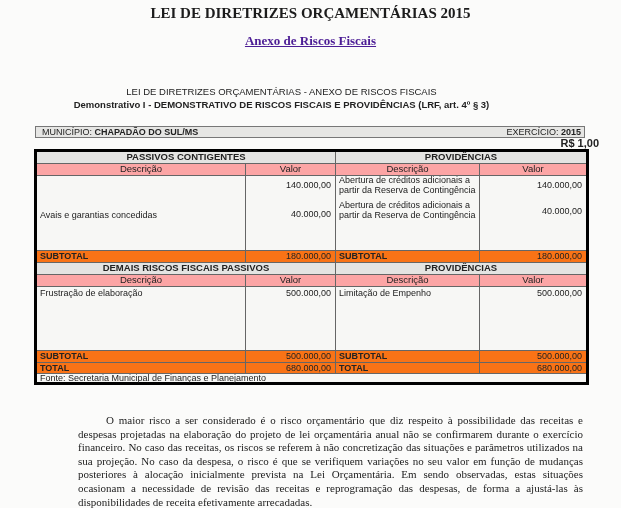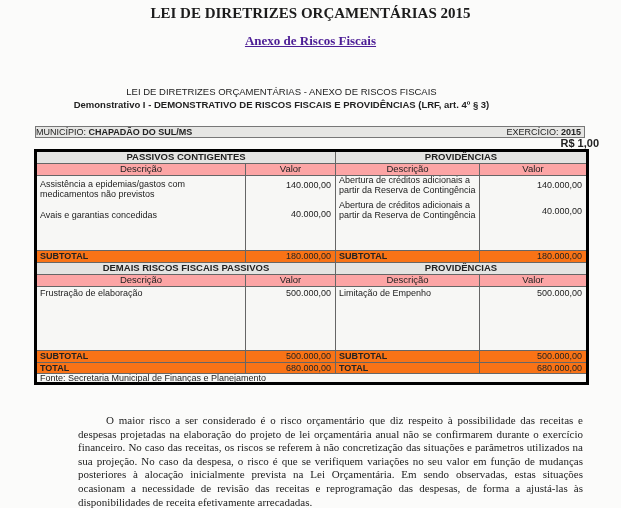--- a/index.html
+++ b/index.html
@@ -20,21 +20,21 @@
   }
   .sub1, .sub2 {
     position:absolute; left:0; width:563px; text-align:center; font-size:9.5px; color:#222;
   }
   .sub1 { top:86px; }
   .sub2 { top:99px; font-weight:bold; }
   .muni {
     position:absolute; top:126px; left:35px; width:548px; height:10px;
     border:1px solid #777; background:#e6e6e4; font-size:9px; line-height:10px;
   }
-  .muni .l { position:absolute; left:0; top:0; }
+  .muni .l { position:absolute; left:6px; top:0; }
   .muni .r { position:absolute; right:3px; top:0; }
   .unit { position:absolute; top:137px; right:22px; font-size:11px;font-weight:bold; }
 
   .grid { position:absolute; left:34px; top:149px; width:549px; height:230px; border:3px solid #000000; background:#f7f7f5; }
   .cell { position:absolute; font-size:9px; line-height:10px; box-sizing:border-box; }
   .hdr { background:#e4e4e2; font-weight:bold; text-align:center; font-size:9.5px; }
   .sh { background:#fca5a5; text-align:center; font-size:9.5px; }
   .bold { font-weight:bold; }
   .num { text-align:right; padding-right:4px; }
   .txt { padding-left:3px; }
@@ -64,21 +64,20 @@
 
 <div class="grid">
 
   <div class="cell hdr" style="left:0;top:0;width:298px;height:11px;">PASSIVOS CONTIGENTES</div>
   <div class="cell hdr" style="left:299px;top:0;width:250px;height:11px;">PROVIDÊNCIAS</div>
   <div class="cell sh" style="left:0;top:12px;width:208px;height:11px;">Descrição</div>
   <div class="cell sh" style="left:209px;top:12px;width:89px;height:11px;">Valor</div>
   <div class="cell sh" style="left:299px;top:12px;width:143px;height:11px;">Descrição</div>
   <div class="cell sh" style="left:443px;top:12px;width:106px;height:11px;">Valor</div>
 
-  <div class="cell txt" style="left:0;top:27px;width:208px;">Assistência a epidemias/gastos com medicamentos não previstos</div>
   <div class="cell num" style="left:209px;top:28px;width:89px;">140.000,00</div>
   <div class="cell txt" style="left:299px;top:23px;width:143px;">Abertura de créditos adicionais a partir da Reserva de Contingência</div>
   <div class="cell num" style="left:443px;top:28px;width:106px;">140.000,00</div>
 
   <div class="cell txt" style="left:0;top:58px;width:208px;">Avais e garantias concedidas</div>
   <div class="cell num" style="left:209px;top:57px;width:89px;">40.000,00</div>
   <div class="cell txt" style="left:299px;top:48px;width:143px;">Abertura de créditos adicionais a partir da Reserva de Contingência</div>
   <div class="cell num" style="left:443px;top:54px;width:106px;">40.000,00</div>
 
   <div class="cell bold tot-bg txt" style="left:0;top:99px;width:208px;height:11px;">SUBTOTAL</div>

